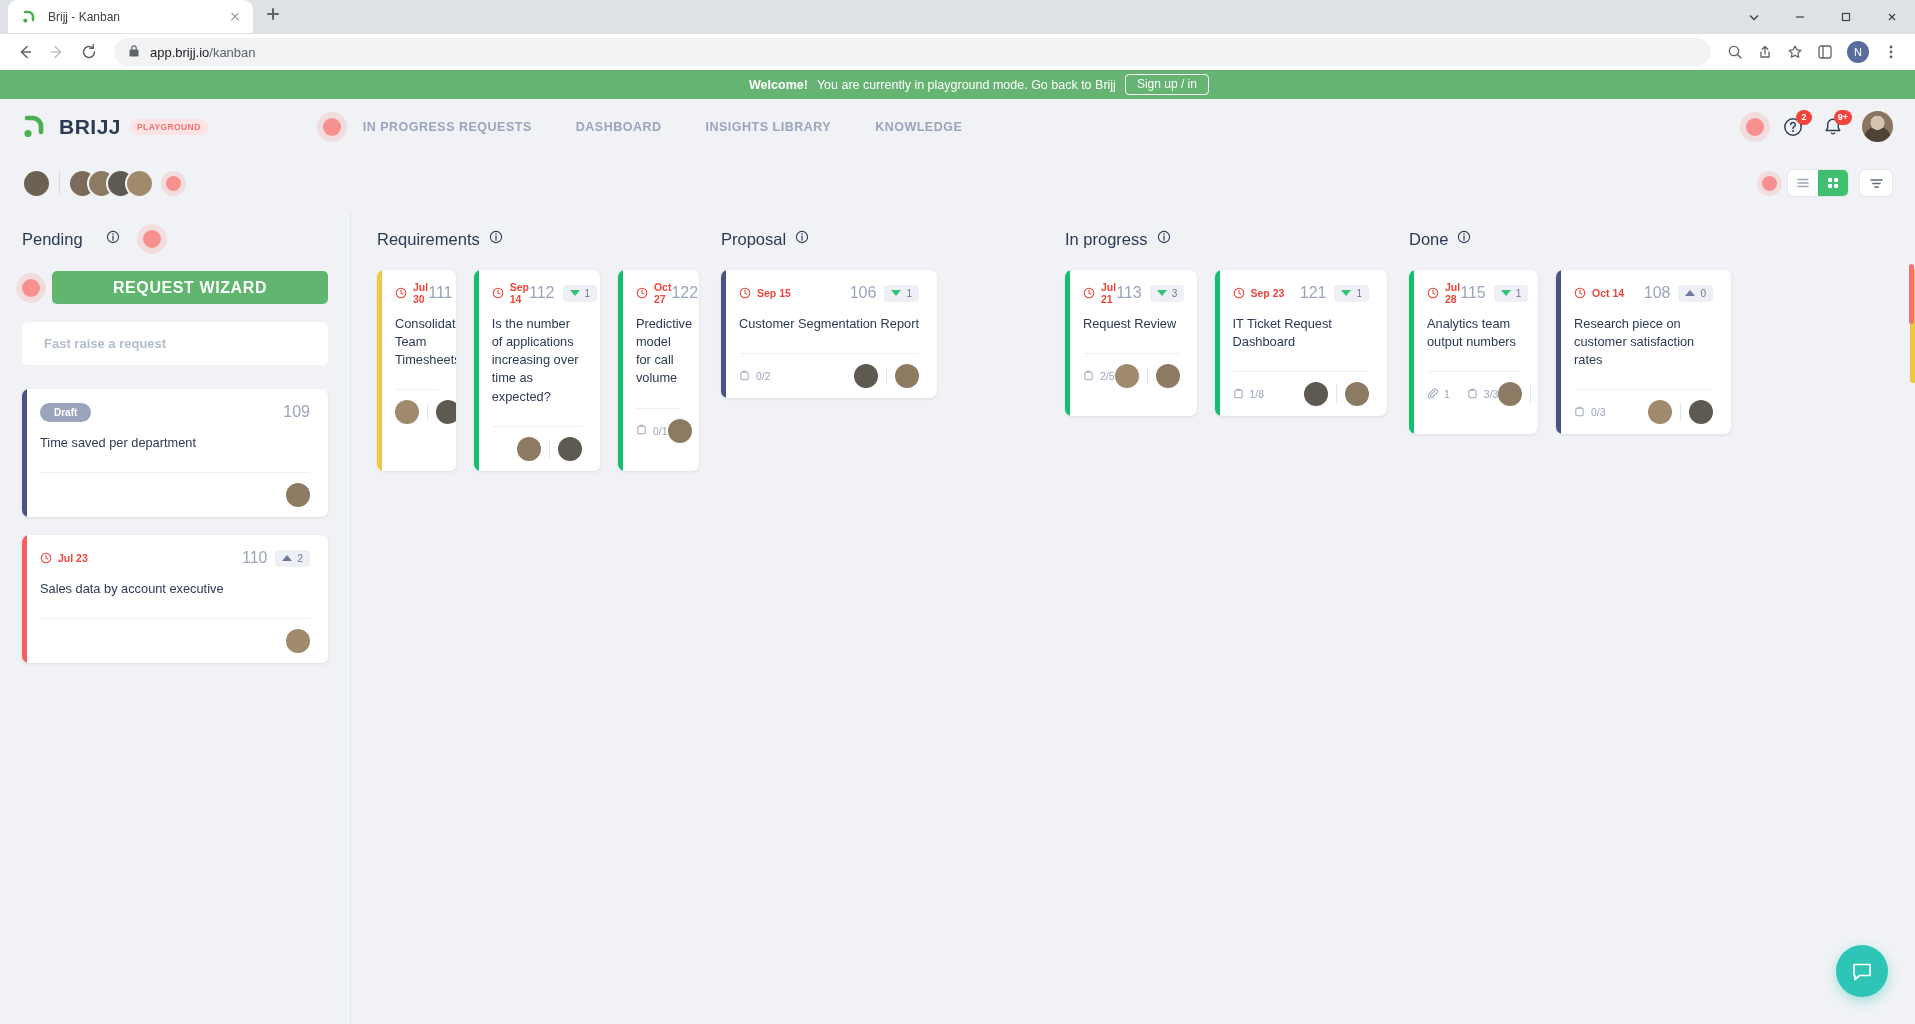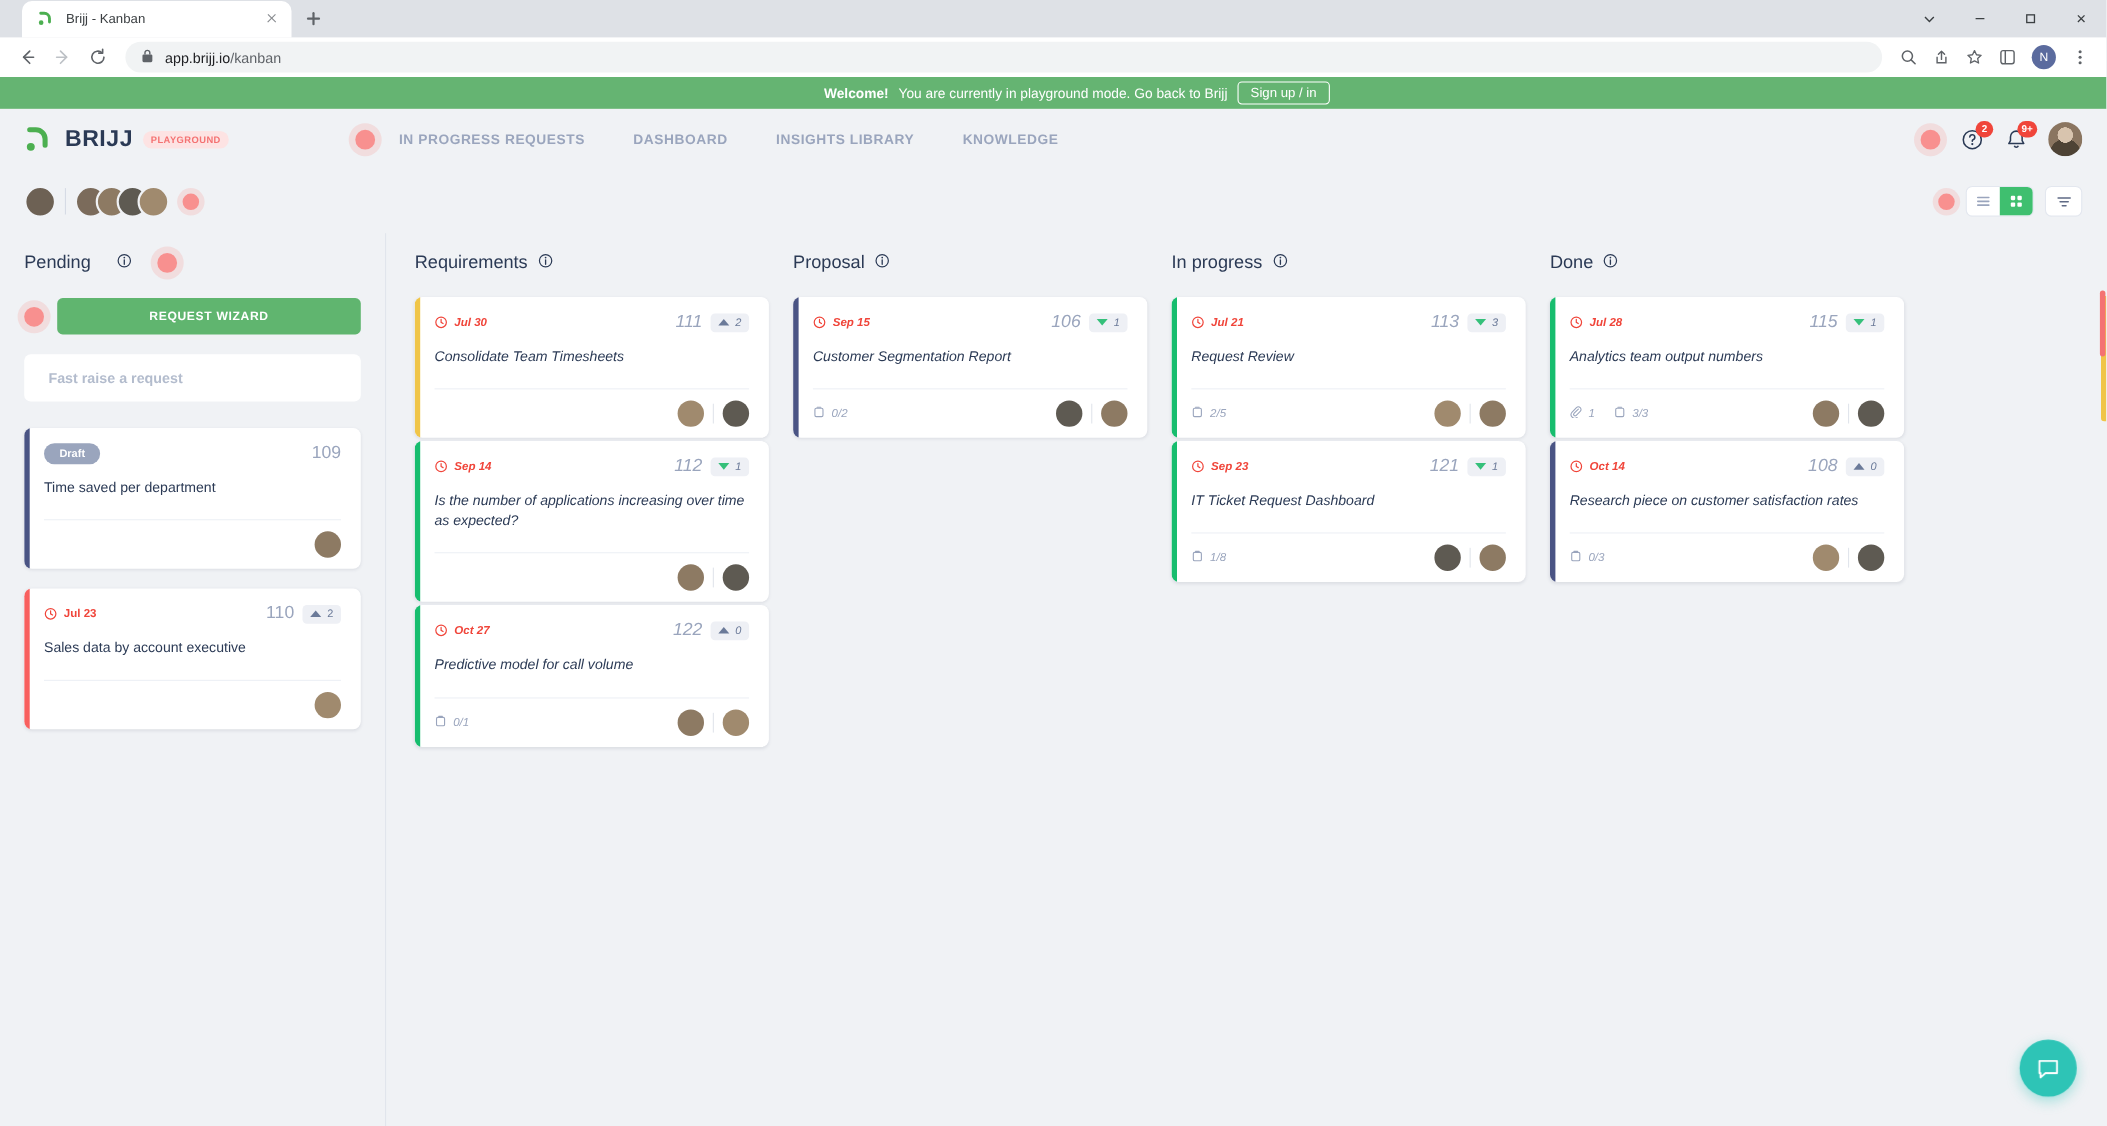--- a/index.html
+++ b/index.html
@@ -6,21 +6,21 @@
   html, body { width: 1915px; height: 1024px; overflow: hidden; }
   body {
     font-family: "Liberation Sans", sans-serif;
     background: #f0f2f5;
     color: #2b3a55;
     -webkit-font-smoothing: antialiased;
   }
 
   
   .browser-chrome { background: #dee1e6; width: 100%; }
-  .tabstrip { height: 34px; display: flex; align-items: center; padding-left: 8px; position: relative; margin-left: 12px; }
+  .tabstrip { height: 34px; display: flex; align-items: flex-start; padding-left: 8px; position: relative; }
   .tab {
     display: flex; align-items: center; gap: 10px;
     background: #fff; height: 33px; width: 245px;
     border-radius: 9px 9px 0 0; padding: 0 10px 0 14px;
     font-size: 12px; color: #3c4043; position: relative;
   }
   .tab-favicon { width: 16px; height: 16px; flex: 0 0 16px; position: relative; }
   .tab-title { flex: 1; white-space: nowrap; overflow: hidden; text-overflow: ellipsis; }
   .tab-close { width: 16px; height: 16px; position: relative; opacity: .75; }
   .tab-close::before, .tab-close::after {
@@ -141,35 +141,35 @@
   .app-body { display: flex; height: 824px; }
   .sidebar {
     width: 351px; flex: 0 0 351px; background: #f0f2f5; padding: 0 22px;
     border-right: 1px solid #e1e5ec; position: relative;
   }
   .sidebar-head { display: flex; align-items: center; gap: 23px; height: 54px; }
   .sidebar-title { font-size: 16.5px; color: #2b3a55; }
   .wizard-row { display: flex; align-items: center; gap: 12px; margin-top: 5px; }
   .wizard-btn {
     flex: 1; height: 33px; background: #60b56f; color: #fff; border: none; border-radius: 5px;
-    font-family: inherit; font-size: 11px; font-weight: bold; letter-spacing: .6px;
+    font-family: inherit; font-size: 16px; font-weight: bold; letter-spacing: .6px;
   }
   .fast-raise {
     margin-top: 18px; height: 43px; background: #fff; border-radius: 6px;
     display: flex; align-items: center; padding: 0 22px; font-size: 13px;
     color: #b3bccd; font-weight: bold;
   }
   .side-cards { margin-top: 24px; display: flex; flex-direction: column; gap: 18px; }
 
   
   .board { flex: 1; padding: 0 24px 0 26px; display: flex; gap: 22px; overflow: hidden; position: relative; }
   .column { width: 322px; flex: 0 0 322px; }
   .col-head { display: flex; align-items: center; gap: 9px; height: 54px; }
   .col-title { font-size: 16.5px; color: #2b3a55; }
-  .col-cards { display: flex; flex-direction: column; gap: 3px; padding-top: 4px; font-style: italic; }
+  .col-cards { display: flex; flex-direction: row; gap: 18px; padding-top: 4px; }
   .edge-peek { position: absolute; right: 0; top: 57px; width: 5px; height: 114px; background: #f0c548; border-radius: 3px 0 0 3px; }
   .edge-scroll { position: absolute; right: 1px; top: 52px; width: 5px; height: 60px; background: #f47272; border-radius: 3px; }
 
   .card {
     background: #fff; border-radius: 7px; position: relative; padding: 14px 18px 0 18px;
     box-shadow: 0 1px 3px rgba(40,50,80,.10); overflow: hidden; min-height: 96px;
   }
   .card::before {
     content: ""; position: absolute; left: 0; top: 0; bottom: 0; width: 5px;
     background: var(--stripe, #f0c548);

